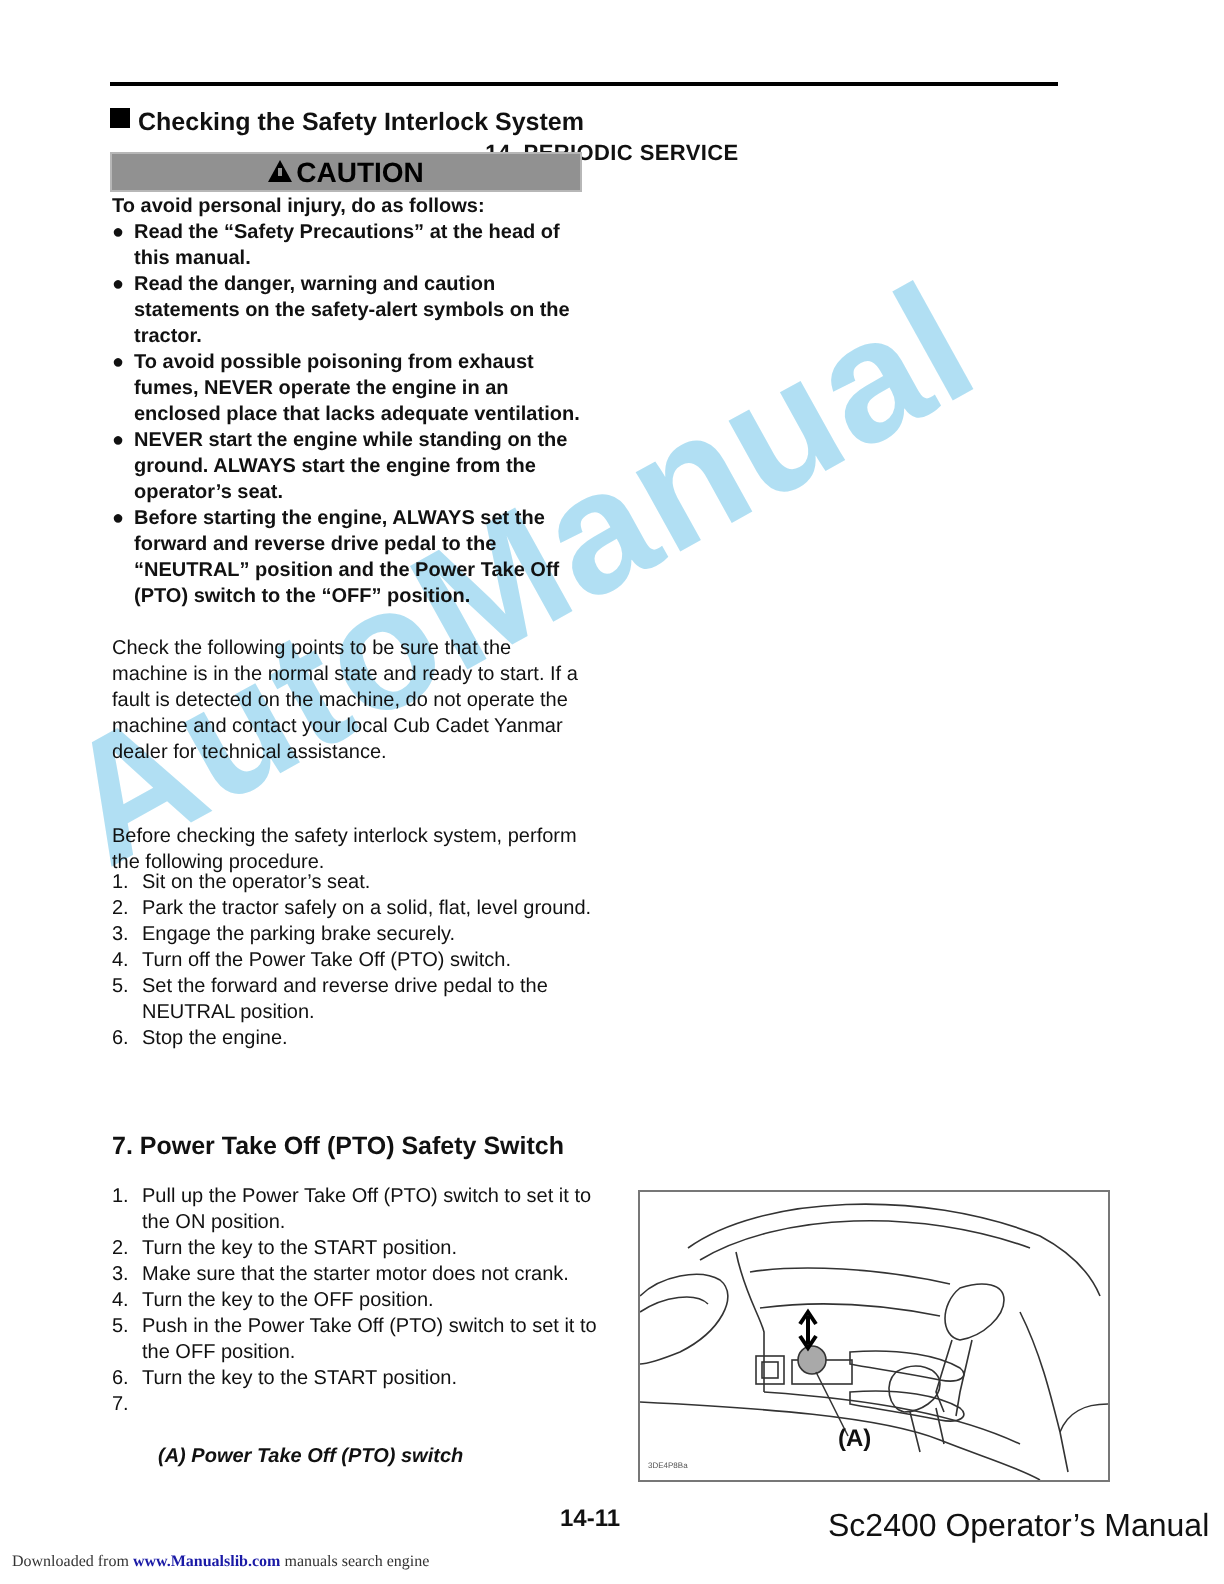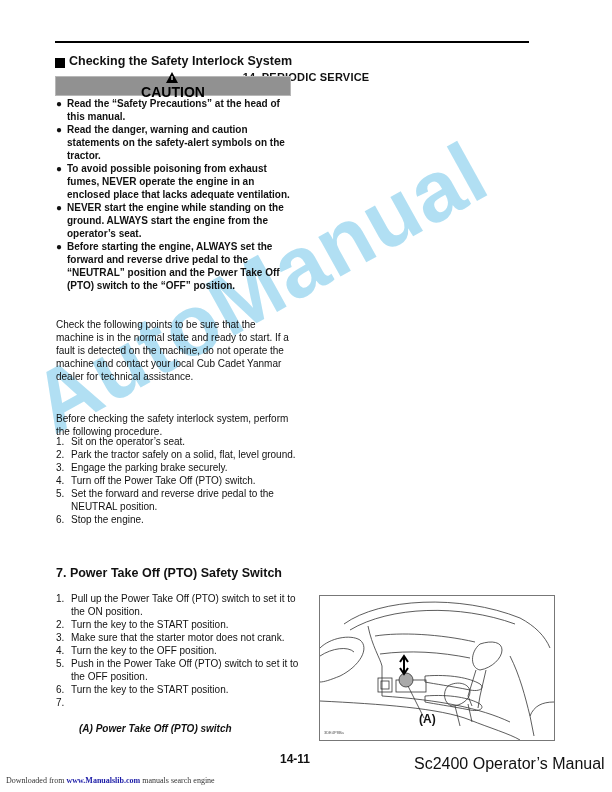--- a/index.html
+++ b/index.html
@@ -12,27 +12,27 @@
       left: 0; width: 612px; top: 26px; text-align: center;
       font-weight: bold; font-size: 11px; letter-spacing: 0.2px; margin-top: 45px;
     }
     .header-rule {
       left: 55px; width: 418px; top: 41px; height: 2px; background: #000;
       width: 418px;
     }
     .header-rule { width: 418px; }
     .section-title {
       left: 55px; top: 54px; font-weight: bold; font-size: 12.5px;
-      display: flex; align-items: flex-end;
+      display: flex; align-items: flex-start;
     }
     .square-icon { width: 10px; height: 10px; background: #000; display: inline-block; margin-right: 4px; }
     .caution-bar {
       left: 55px; top: 76px; width: 236px; height: 20px; background: #919191;
       display: flex; align-items: center; justify-content: center;
-      font-weight: bold; font-size: 14px; color: #000; box-shadow: inset 0 0 0 1px #b7b7b7; flex-direction: column;
+      font-weight: bold; font-size: 14px; color: #000; box-shadow: inset 0 0 0 1px #b7b7b7;
     }
     .warn-icon { width: 0; height: 0; border-left: 6px solid transparent; border-right: 6px solid transparent;
       border-bottom: 11px solid #000; position: relative; margin-right: 2px; top: -1px; }
     .warn-icon::after { content: ""; position: absolute; left: -1px; top: 4px; width: 2px; height: 4px; background: #919191; }
     .caution-body {
       left: 56px; top: 97px; width: 240px; font-weight: bold; font-size: 10px; line-height: 13px;
     }
     .caution-body p { margin: 0; }
     .bullet { display: flex; }
     .bullet .dot { width: 11px; flex: none; font-size: 10px; }
@@ -68,20 +68,21 @@
   <span class="square-icon"></span>
   <span>Checking the Safety Interlock System</span>
 </div>
 
 <div class="abs caution-bar">
   <span class="warn-icon"></span>
   <span>CAUTION</span>
 </div>
 
 <div class="abs caution-body">
+  <p>To avoid personal injury, do as follows:</p>
   <div class="bullet">
       <span class="dot">●</span>
       <span>Read the “Safety Precautions” at the head of this manual.</span>
     </div>
   <div class="bullet">
       <span class="dot">●</span>
       <span>Read the danger, warning and caution statements on the safety-alert symbols on the tractor.</span>
     </div>
   <div class="bullet">
       <span class="dot">●</span>

